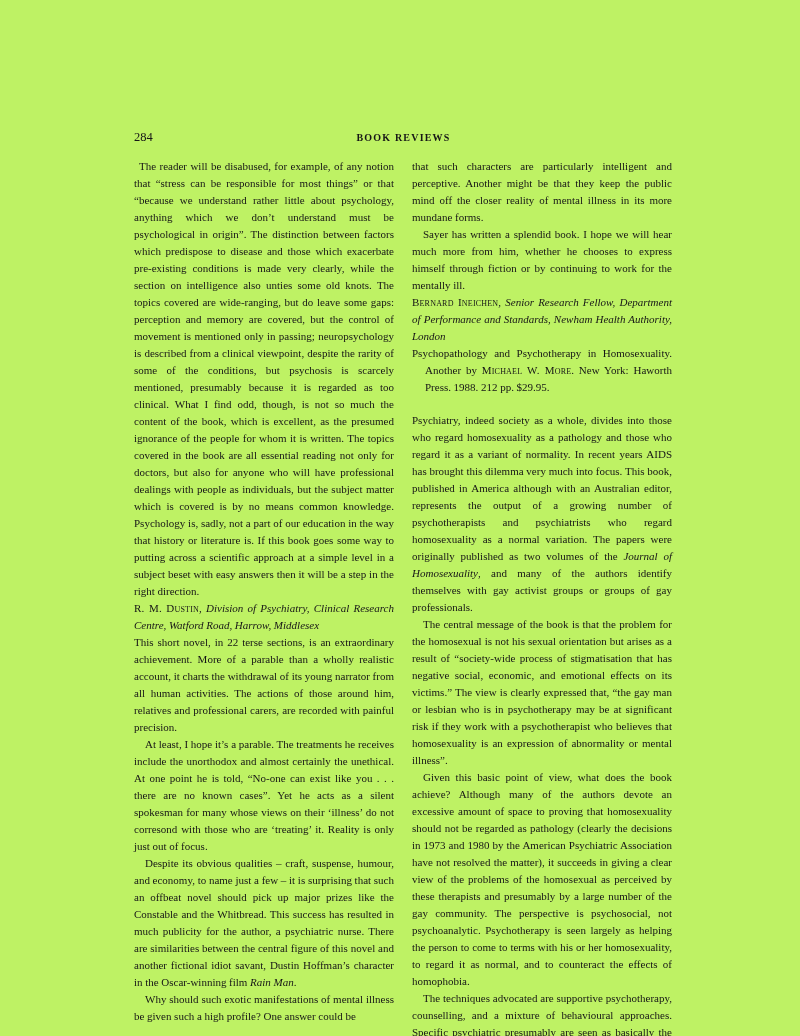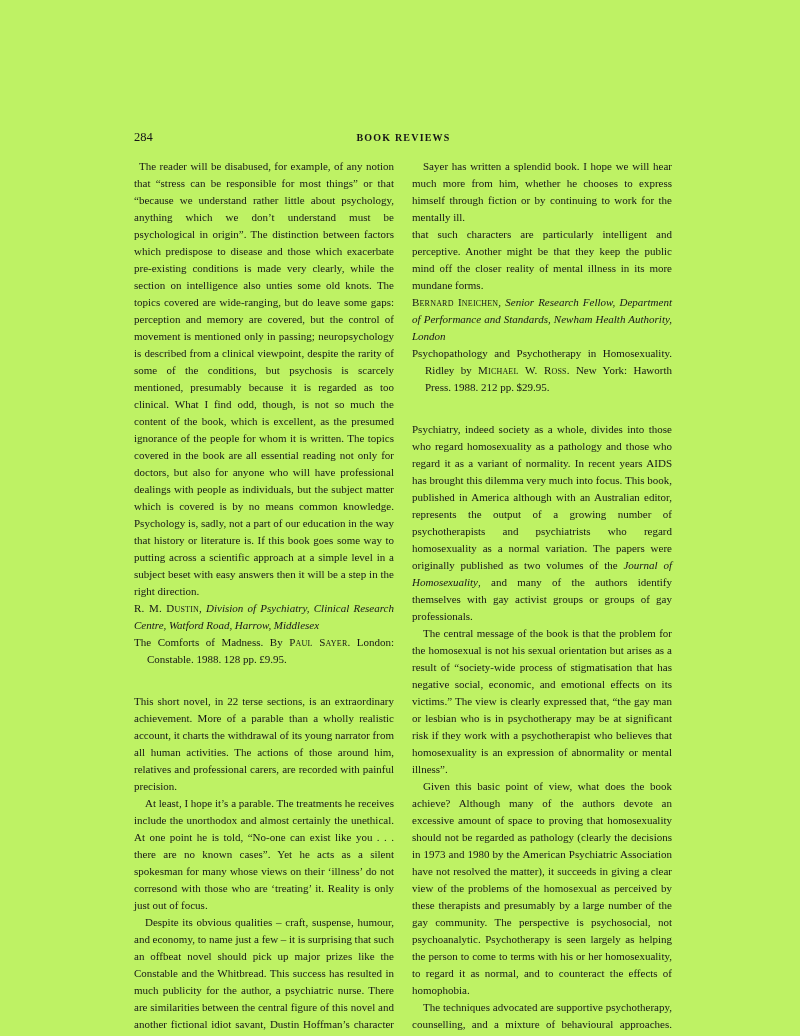--- a/index.html
+++ b/index.html
@@ -17,48 +17,48 @@
   .columns{display:flex;gap:18px;align-items:flex-start;}
   .col{width:260px;}
   .col p{
     margin:0;font-size:11px;line-height:17px;text-align:justify;
     word-spacing:-0.1px;
   }
   .ind-small{text-indent:5px;}
   .ind-std{text-indent:11px;}
   .attrib{margin-top:13px;text-align:center;}
   .heading{margin-top:31px;padding-left:13px;text-indent:-13px;line-height:13.8px;}
-  .heading + .body{margin-top:25px;}
+  .heading + .body{margin-top:16px;}
   .i{font-style:italic;}
   .sc{font-variant:small-caps;letter-spacing:0.2px;}
   .b{font-weight:400;}
 </style>
 </head>
 <body>
 
 <div class="sheet">
   <div class="content">
     <div class="masthead">
       <span class="pageno">284</span>
       <span class="runhead">BOOK REVIEWS</span>
     </div>
     <div class="columns">
       <div class="col">
           <p class="body ind-small"><span>The reader will be disabused, for example, of any notion that “stress can be responsible for most things” or that “because we understand rather little about psychology, anything which we don’t understand must be psychological in origin”. The distinction between factors which predispose to disease and those which exacerbate pre-existing conditions is made very clearly, while the section on intelligence also unties some old knots. The topics covered are wide-ranging, but do leave some gaps: perception and memory are covered, but the control of movement is mentioned only in passing; neuropsychology is described from a clinical viewpoint, despite the rarity of some of the conditions, but psychosis is scarcely mentioned, presumably because it is regarded as too clinical. What I find odd, though, is not so much the content of the book, which is excellent, as the presumed ignorance of the people for whom it is written. The topics covered in the book are all essential reading not only for doctors, but also for anyone who will have professional dealings with people as individuals, but the subject matter which is covered is by no means common knowledge. Psychology is, sadly, not a part of our education in the way that history or literature is. If this book goes some way to putting across a scientific approach at a simple level in a subject beset with easy answers then it will be a step in the right direction.</span></p>
           <p class="attrib"><span class="sc">R. M. Dustin</span><span class="i">, Division of Psychiatry, Clinical Research Centre, Watford Road, Harrow, Middlesex</span></p>
-          <p class="heading"><span class="b">The Comforts of Madness.</span><span> By </span><span class="sc">Paul Sayer</span><span>. London: Constable. 1988. 128 pp. £9.95.</span></p>
           <p class="body"><span>This short novel, in 22 terse sections, is an extraordinary achievement. More of a parable than a wholly realistic account, it charts the withdrawal of its young narrator from all human activities. The actions of those around him, relatives and professional carers, are recorded with painful precision.</span></p>
           <p class="body ind-std"><span>At least, I hope it’s a parable. The treatments he receives include the unorthodox and almost certainly the unethical. At one point he is told, “No-one can exist like you . . . there are no known cases”. Yet he acts as a silent spokesman for many whose views on their ‘illness’ do not corresond with those who are ‘treating’ it. Reality is only just out of focus.</span></p>
           <p class="body ind-std"><span>Despite its obvious qualities – craft, suspense, humour, and economy, to name just a few – it is surprising that such an offbeat novel should pick up major prizes like the Constable and the Whitbread. This success has resulted in much publicity for the author, a psychiatric nurse. There are similarities between the central figure of this novel and another fictional idiot savant, Dustin Hoffman’s character in the Oscar-winning film </span><span class="i">Rain Man</span><span>.</span></p>
+          <p class="body ind-std"><span>Why should such exotic manifestations of mental illness be given such a high profile? One answer could be</span></p>
         </div>
       <div class="col">
+          <p class="body"><span>that such characters are particularly intelligent and perceptive. Another might be that they keep the public mind off the closer reality of mental illness in its more mundane forms.</span></p>
           <p class="body ind-std"><span>Sayer has written a splendid book. I hope we will hear much more from him, whether he chooses to express himself through fiction or by continuing to work for the mentally ill.</span></p>
-          <p class="body"><span>that such characters are particularly intelligent and perceptive. Another might be that they keep the public mind off the closer reality of mental illness in its more mundane forms.</span></p>
           <p class="attrib"><span class="sc">Bernard Ineichen</span><span class="i">, Senior Research Fellow, Department of Performance and Standards, Newham Health Authority, London</span></p>
-          <p class="heading"><span class="b">Psychopathology and Psychotherapy in Homosexuality.</span><span> Ridley by </span><span class="sc">Michael W. Ross</span><span>. New York: Haworth Press. 1988. 212 pp. $29.95.</span></p>
+          <p class="heading"><span class="b">Psychopathology and Psychotherapy in Homosexuality.</span><span> Another by </span><span class="sc">Michael W. More</span><span>. New York: Haworth Press. 1988. 212 pp. $29.95.</span></p>
           <p class="body"><span>Psychiatry, indeed society as a whole, divides into those who regard homosexuality as a pathology and those who regard it as a variant of normality. In recent years AIDS has brought this dilemma very much into focus. This book, published in America although with an Australian editor, represents the output of a growing number of psychotherapists and psychiatrists who regard homosexuality as a normal variation. The papers were originally published as two volumes of the </span><span class="i">Journal of Homosexuality</span><span>, and many of the authors identify themselves with gay activist groups or groups of gay professionals.</span></p>
           <p class="body ind-std"><span>The central message of the book is that the problem for the homosexual is not his sexual orientation but arises as a result of “society-wide process of stigmatisation that has negative social, economic, and emotional effects on its victims.” The view is clearly expressed that, “the gay man or lesbian who is in psychotherapy may be at significant risk if they work with a psychotherapist who believes that homosexuality is an expression of abnormality or mental illness”.</span></p>
           <p class="body ind-std"><span>Given this basic point of view, what does the book achieve? Although many of the authors devote an excessive amount of space to proving that homosexuality should not be regarded as pathology (clearly the decisions in 1973 and 1980 by the American Psychiatric Association have not resolved the matter), it succeeds in giving a clear view of the problems of the homosexual as perceived by these therapists and presumably by a large number of the gay community. The perspective is psychosocial, not psychoanalytic. Psychotherapy is seen largely as helping the person to come to terms with his or her homosexuality, to regard it as normal, and to counteract the effects of homophobia.</span></p>
           <p class="body ind-std"><span>The techniques advocated are supportive psychotherapy, counselling, and a mixture of behavioural approaches. Specific psychiatric presumably are seen as basically the same as those occurring in heterosexuals, but with the added problems of social isolation and</span></p>
         </div>
     </div>
   </div>
 </div>
 
 </body></html>

